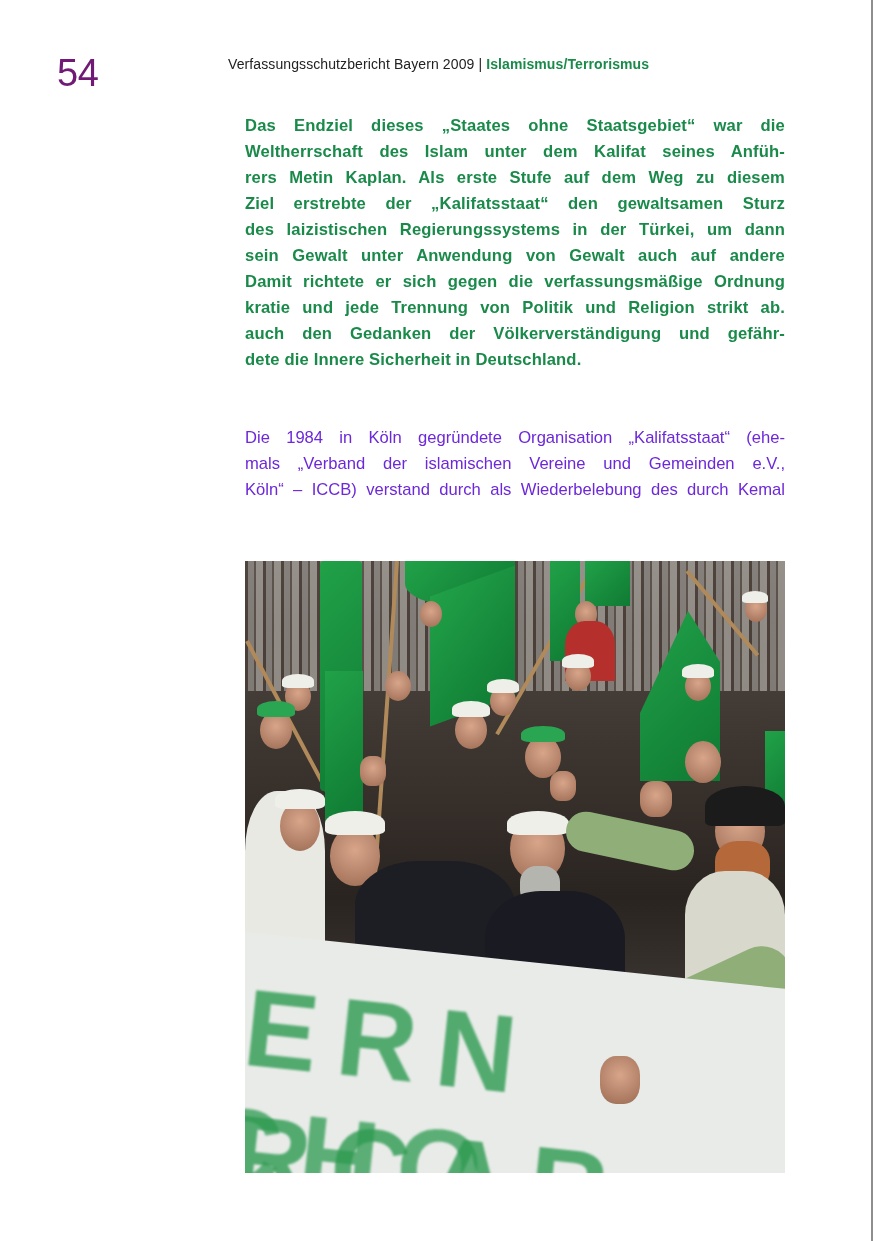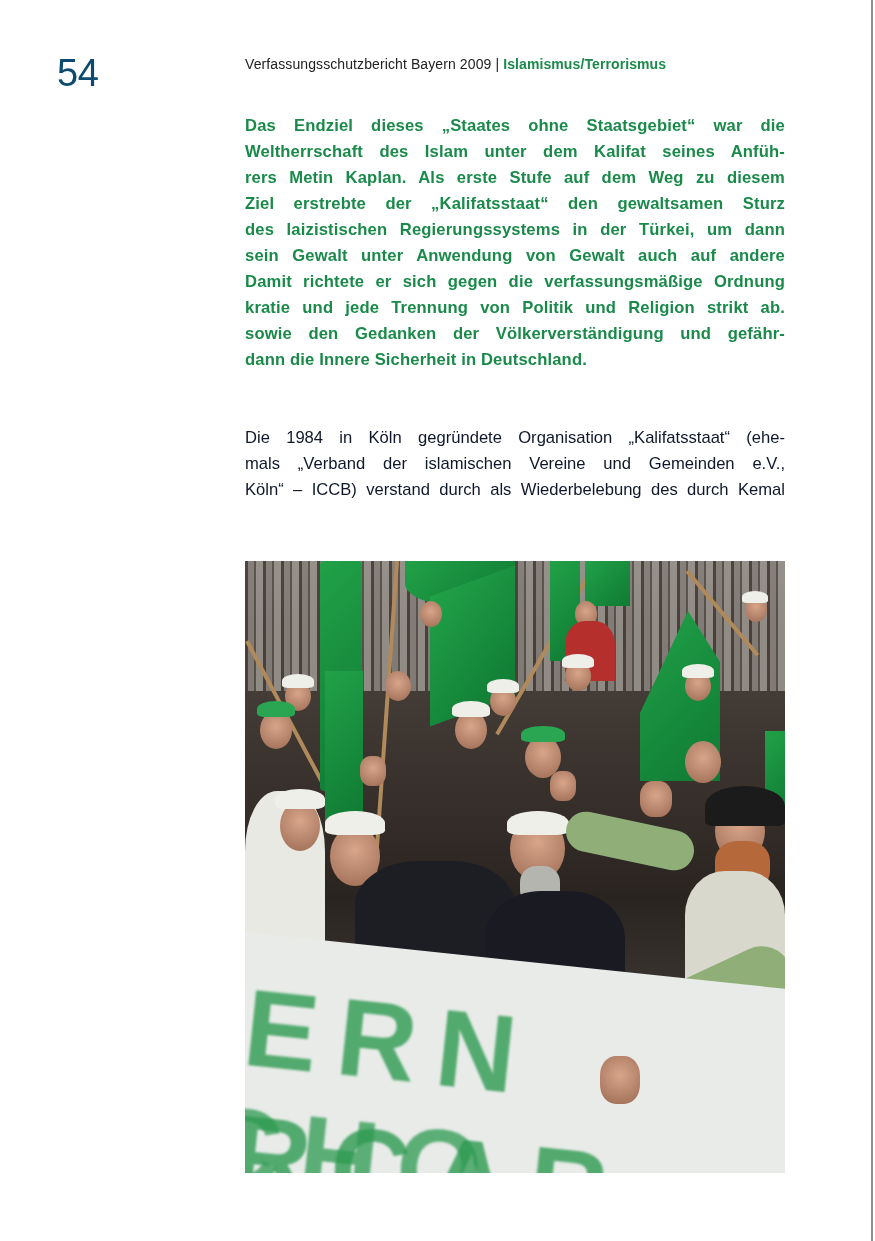--- a/index.html
+++ b/index.html
@@ -1,24 +1,24 @@
 <!DOCTYPE html>
 <html><head>
 <meta charset="utf-8">
 <style>
   html, body { margin: 0; padding: 0; background: #ffffff; }
   body { width: 875px; height: 1241px; position: relative; overflow: hidden; font-family: "Liberation Sans", sans-serif; }
   .edge-line { position: absolute; left: 871px; top: 0; width: 2px; height: 1241px; background: #8e8e8e; }
-  .page-number { position: absolute; left: 57px; top: 52px; font-size: 38px; color: #0c4a6e; font-family: "Liberation Sans", sans-serif; letter-spacing: -0.5px; }
-  .running-head { position: absolute; left: 245px; top: 56px; font-size: 14px; color: #222; white-space: nowrap; letter-spacing: 0.1px; }
+  .page-number { position: absolute; left: 57px; top: 52px; font-size: 38px; color: #701a75; font-family: "Liberation Sans", sans-serif; letter-spacing: -0.5px; }
+  .running-head { position: absolute; left: 228px; top: 56px; font-size: 14px; color: #222; white-space: nowrap; letter-spacing: 0.1px; }
   .running-head .section { color: #1a8a4a; font-weight: bold; }
   .lead { position: absolute; left: 245px; top: 113px; width: 540px; font-size: 16.6px; line-height: 26px; color: #1a8a4a; font-weight: bold; text-align: justify; letter-spacing: 0.15px; }
   .lead .ln, .body-text .ln { display: block; text-align: justify; text-align-last: justify; white-space: nowrap; }
   .lead .ln.last, .body-text .ln.last { text-align-last: left; }
-  .body-text { position: absolute; left: 245px; top: 425px; width: 540px; font-size: 16.6px; line-height: 26px; color: #0f172a; }
+  .body-text { position: absolute; left: 245px; top: 425px; width: 540px; font-size: 16.6px; line-height: 26px; color: #6d28d9; }
   .photo { position: absolute; left: 245px; top: 561px; width: 540px; height: 612px; overflow: hidden;
     background: linear-gradient(180deg, #6b6660 0%, #4d4640 10%, #3d3530 30%, #2a2420 55%, #3a3430 70%, #d9dcd8 72%); }
   .trees { position: absolute; left: 0; top: 0; width: 540px; height: 130px;
     background: repeating-linear-gradient(90deg, #4a3f38 0 3px, #8a8580 3px 9px, #5b524a 9px 11px, #9d9892 11px 18px); opacity: .85; }
   .flag { position: absolute; background: linear-gradient(135deg, #21a148, #0f7a33); }
   .pole { position: absolute; width: 4px; background: #b08a5a; transform-origin: top; }
   .head { position: absolute; border-radius: 50%; background: radial-gradient(circle at 50% 40%, #d8a58a, #9a6a52); }
   .cap { position: absolute; border-radius: 50% 50% 20% 20%; background: #efefea; }
   .cap.green { background: #2aa552; }
   .coat { position: absolute; border-radius: 40% 40% 0 0; }
@@ -40,22 +40,22 @@
 
 <div class="lead">
   <span class="ln">Das Endziel dieses „Staates ohne Staatsgebiet“ war die</span>
   <span class="ln">Weltherrschaft des Islam unter dem Kalifat seines Anfüh-</span>
   <span class="ln">rers Metin Kaplan. Als erste Stufe auf dem Weg zu diesem</span>
   <span class="ln">Ziel erstrebte der „Kalifatsstaat“ den gewaltsamen Sturz</span>
   <span class="ln">des laizistischen Regierungssystems in der Türkei, um dann</span>
   <span class="ln">sein Gewalt unter Anwendung von Gewalt auch auf andere</span>
   <span class="ln">Damit richtete er sich gegen die verfassungsmäßige Ordnung</span>
   <span class="ln">kratie und jede Trennung von Politik und Religion strikt ab.</span>
-  <span class="ln">sowie den Gedanken der Völkerverständigung und gefähr-</span>
-  <span class="ln last">dann die Innere Sicherheit in Deutschland.</span>
+  <span class="ln">auch den Gedanken der Völkerverständigung und gefähr-</span>
+  <span class="ln last">dete die Innere Sicherheit in Deutschland.</span>
 </div>
 
 <div class="body-text">
   <span class="ln">Die 1984 in Köln gegründete Organisation „Kalifatsstaat“ (ehe-</span>
   <span class="ln">mals „Verband der islamischen Vereine und Gemeinden e.V.,</span>
   <span class="ln">Köln“ – ICCB) verstand durch als Wiederbelebung des durch Kemal</span>
 </div>
 
 <div class="photo">
   <div class="trees"></div>

